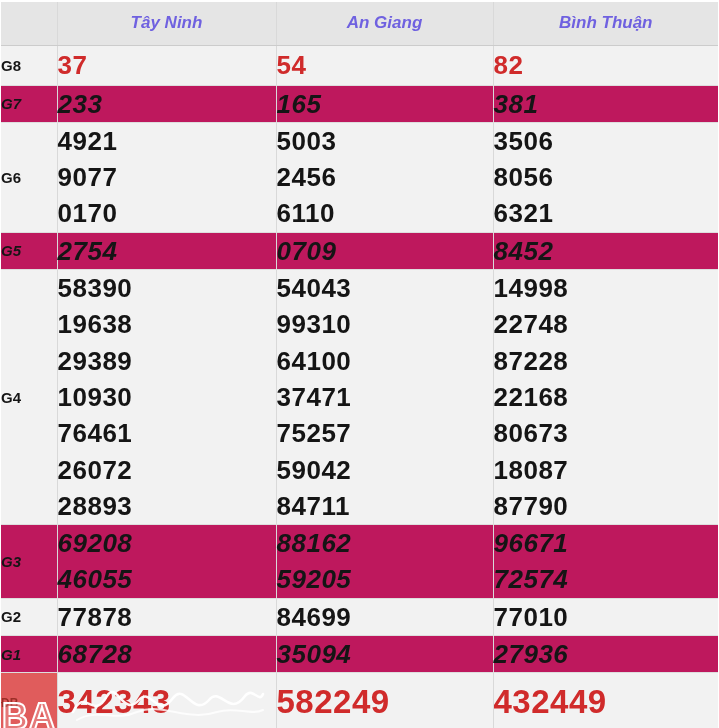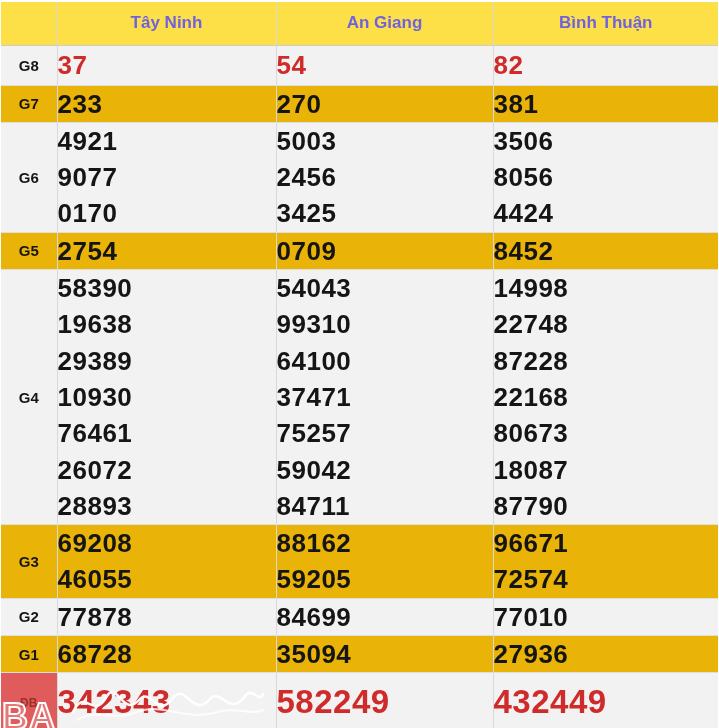--- a/index.html
+++ b/index.html
@@ -21,45 +21,44 @@
   col.c-3 { width: 225px; }
 
   th, td {
     border-right: 1px solid #d9d9d9;
     border-bottom: 1px solid #dedede;
     padding: 0;
     vertical-align: middle;
   }
   th:last-child, td:last-child { border-right: none; }
 
-  thead tr { height: 43px; background: #fde047; }
+  thead tr { height: 43px; background: #e5e5e5; font-style: italic; }
   thead th {
     font-size: 17px;
     font-weight: 700;
     color: #6f61e0;
     text-align: center;
     border-bottom: 1px solid #cccccc;
   }
 
   tbody tr.shade { background: #f2f2f2; }
-  tbody tr.plain { background: #eab308; }
+  tbody tr.plain { background: #be185d; font-style: italic; }
 
   
   tbody tr:nth-child(1) { height: 40px; }   
   tbody tr:nth-child(2) { height: 37px; }   
   tbody tr:nth-child(3) { height: 110px; }  
   tbody tr:nth-child(4) { height: 37px; }   
   tbody tr:nth-child(5) { height: 254px; }  
   tbody tr:nth-child(6) { height: 73px; padding-left: 19px; }   
   tbody tr:nth-child(7) { height: 37px; margin-left: 32px; }   
   tbody tr:nth-child(8) { height: 36px; }   
   tbody tr:nth-child(9) { height: 58px; }   
 
   .label-cell {
-    text-align: center;
     font-size: 15px;
     font-weight: 700;
     color: #151515;
   }
   .value-cell {
     text-align: left;
     position: relative;
   }
   .num {
     font-size: 26px;
@@ -142,42 +141,42 @@
         <td class="value-cell">
           <div class="num">82</div>
         </td>
       </tr>
       <tr class="plain">
         <td class="label-cell"><span class="label-text">G7</span></td>
         <td class="value-cell">
           <div class="num">233</div>
         </td>
         <td class="value-cell">
-          <div class="num">270</div>
+          <div class="num">165</div>
         </td>
         <td class="value-cell">
           <div class="num">381</div>
         </td>
       </tr>
       <tr class="shade">
         <td class="label-cell"><span class="label-text">G6</span></td>
         <td class="value-cell">
           <div class="num">4921</div>
           <div class="num">9077</div>
           <div class="num">0170</div>
         </td>
         <td class="value-cell">
           <div class="num">5003</div>
           <div class="num">2456</div>
-          <div class="num">3425</div>
+          <div class="num">6110</div>
         </td>
         <td class="value-cell">
           <div class="num">3506</div>
           <div class="num">8056</div>
-          <div class="num">4424</div>
+          <div class="num">6321</div>
         </td>
       </tr>
       <tr class="plain">
         <td class="label-cell"><span class="label-text">G5</span></td>
         <td class="value-cell">
           <div class="num">2754</div>
         </td>
         <td class="value-cell">
           <div class="num">0709</div>
         </td>

